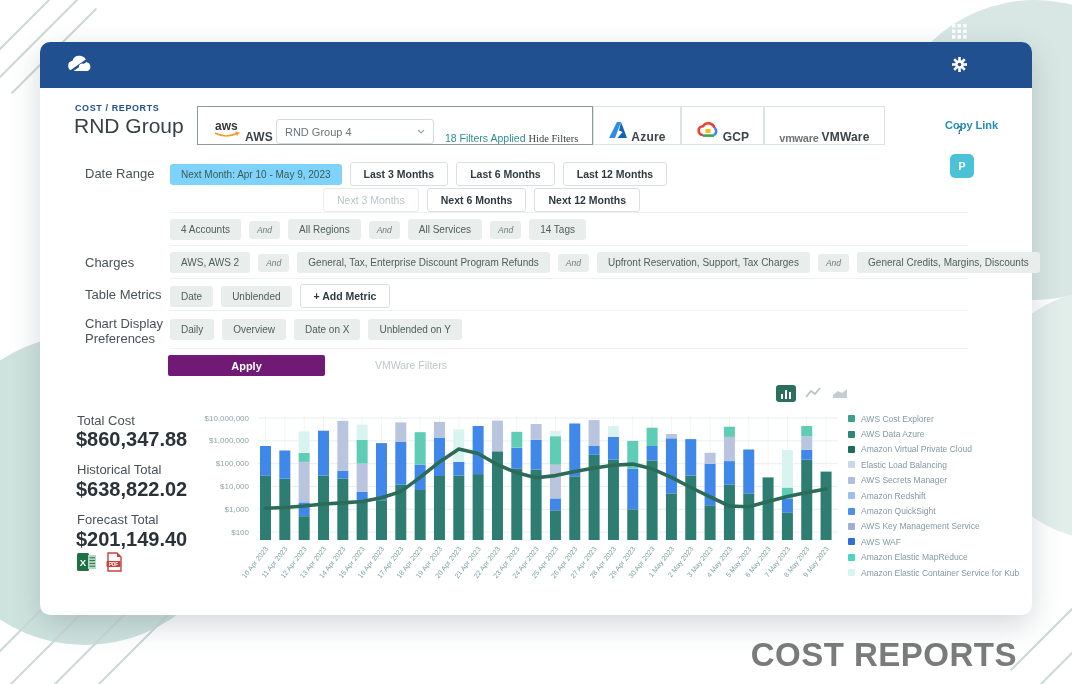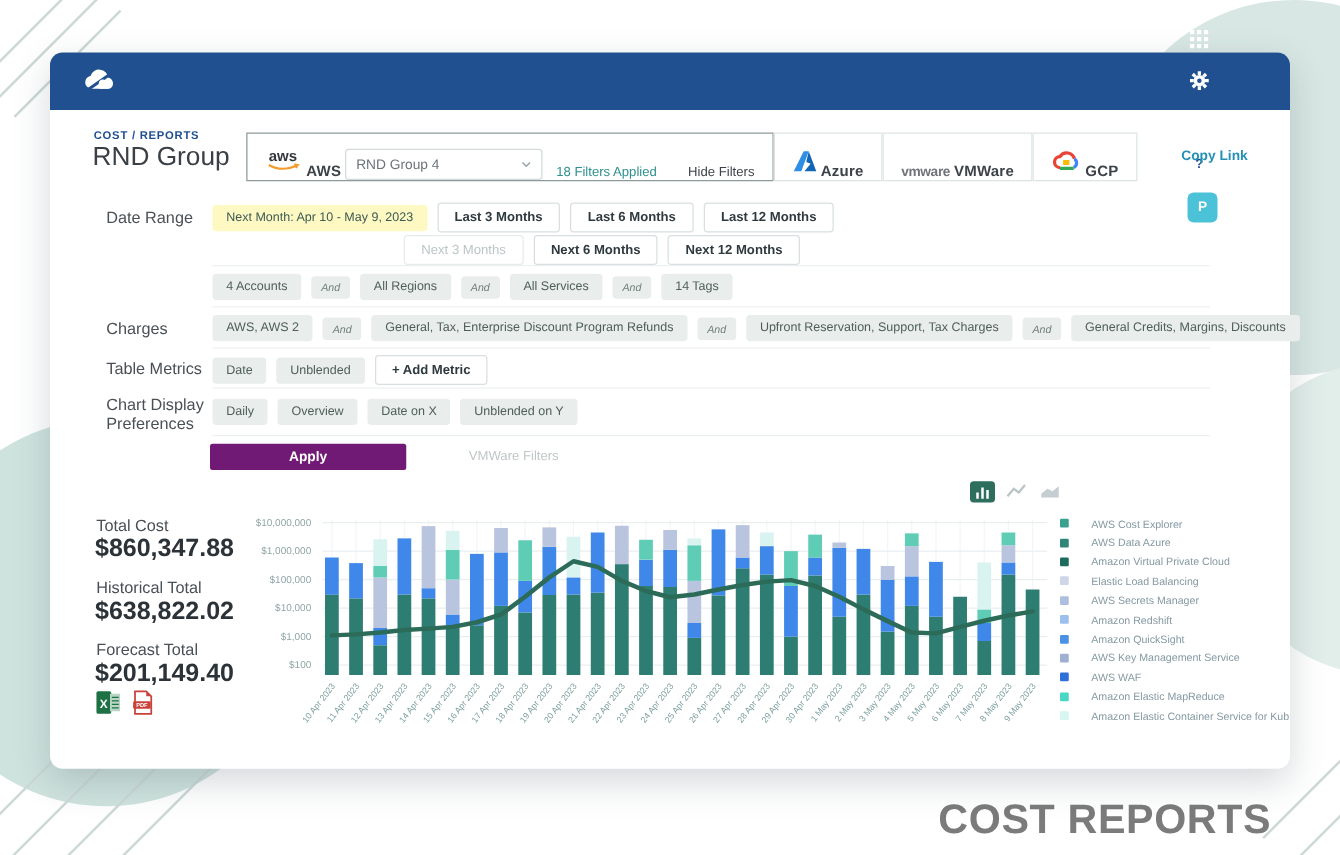--- a/index.html
+++ b/index.html
@@ -41,32 +41,32 @@
   .page-title { position:absolute; left:34px; top:72px; color:#3a4046; font-size:21px; }
   .providers { position:absolute; left:157px; top:64px; height:39px; display:flex; }
   .prov { border:1px solid #dde3e3; background:#fff; display:flex; align-items:flex-end; gap:3px;
     padding:0 14px; }
   .prov.sel { border:1px solid #8d9a9a; }
   .prov-label { font-size:12px; color:#3c4348; font-weight:bold; letter-spacing:.2px; }
   .group-select { width:158px; height:25px; border:1px solid #d4dadc; border-radius:3px;
     display:flex; align-items:center; justify-content:space-between; padding:0 8px;
     color:#6b7478; font-size:11px; }
   .filters-applied { color:#2e8f8f; font-size:10.5px; margin-left:8px; cursor:pointer; }
-  .hide-filters { color:#3c4348; font-size:10.5px; margin-left:22px; cursor:pointer; }
+  .hide-filters { color:#3c4348; font-size:10.5px; margin-left:0; cursor:pointer;font-family:Liberation Serif, serif; }
   .vmware-logo { font-size:11px; font-weight:bold; color:#717478; letter-spacing:-.3px; }
   .copy-link { position:absolute; left:905px; top:77px; color:#2490b5; font-size:11px;
     font-weight:bold; cursor:pointer; }
 
   
   .flabel { position:absolute; left:45px; color:#4a5055; font-size:13px; }
   .chiprow { position:absolute; display:flex; gap:8px; align-items:center; }
   .chip { background:#e9edeb; color:#4e5e5a; font-size:10px; padding:5px 11px; border-radius:3px;
     white-space:nowrap; }
   .chip.and { font-size:8.5px; color:#6e7d79; padding:4px 8px;font-style:italic; }
-  .chip.selgreen { background:#fef9c3; color:#3d5a52; }
+  .chip.selgreen { background:#7dd3fc; color:#3d5a52; }
   .obtn { background:#fff; border:1px solid #d9dfe1; border-radius:3px; color:#2f3a3f;
     font-size:10.5px; font-weight:bold; padding:5px 13px; cursor:pointer; white-space:nowrap; }
   .obtn.disabled { color:#bcc5c7; border-color:#e6ebec; font-weight:normal; }
   .divider { position:absolute; left:130px; width:798px; height:1px; background:#eef1f2; }
   .apply-btn { position:absolute; left:128px; top:313px; width:157px; height:21px;
     background:#701a75; border:none; border-radius:2px; color:#fff; font-size:11px;
     font-weight:bold; cursor:pointer; }
   .clear-link { position:absolute; left:335px; top:317px; color:#c0c6c8; font-size:10.5px; cursor:pointer; }
 
   
@@ -75,21 +75,21 @@
   .file-icons { position:absolute; left:37px; top:510px; display:flex; gap:9px; }
 
   
   .chart-type-btns { position:absolute; left:736px; top:343px; display:flex; gap:7px; align-items:center; }
   .ctb { width:20px; height:17px; border-radius:3px; display:flex; align-items:flex-end;
     justify-content:center; gap:1.5px; padding-bottom:3px; cursor:pointer; }
   .ctb.sel { background:#2d6e5d; }
   .ctb.sel i { display:block; width:2.5px; background:#fff; }
   #costChart { position:absolute; left:155px; top:366px; }
   .legend { position:absolute; left:808px; top:369px; }
-  .lg { display:flex; align-items:center; gap:18px; height:15.4px; cursor:pointer; }
+  .lg { display:flex; align-items:center; gap:6px; height:15.4px; cursor:pointer; }
   .lg .sq { width:7px; height:7px; border-radius:1px; flex:none; }
   .lg span.t { font-size:8.5px; color:#8599a2; white-space:nowrap; }
 
   .watermark { position:absolute; right:55px; bottom:10px; color:#7b7b7b; font-size:33px;
     font-weight:bold; letter-spacing:.5px; z-index:1; }
 </style>
 </head>
 <body>
 
 <div class="page">
@@ -204,33 +204,33 @@
       <div class="prov">
         <span>
           <svg width="20" height="20" viewBox="0 0 20 20">
               <path d="M9 2 L13 2 L7 18 L1 18 Z" fill="#2e8de5"></path>
               <path d="M13 2 L19 18 L9.5 18 L14.5 12 L11 10.5 Z" fill="#1265b5"></path>
             </svg>
         </span>
         <span class="prov-label">Azure</span>
       </div>
       <div class="prov">
-        <span class="vmware-logo">vmware</span>
-        <span class="prov-label">VMWare</span>
-      </div>
-      <div class="prov">
         <span>
           <svg width="24" height="19" viewBox="0 0 24 19">
             <path d="M7 14 a4.4 4.4 0 0 1 0-8.8 A6.4 6.4 0 0 1 18.5 7" fill="none" stroke="#ea4335" stroke-width="2.6"></path>
             <path d="M18.5 7 A4.1 4.1 0 0 1 18 14" fill="none" stroke="#4285f4" stroke-width="2.6"></path>
             <path d="M7 14.6 h11" stroke="#34a853" stroke-width="2.6"></path>
             <rect x="9.5" y="8" width="5" height="4" fill="#fbbc05"></rect>
           </svg>
         </span>
         <span class="prov-label">GCP</span>
+      </div>
+      <div class="prov">
+        <span class="vmware-logo">vmware</span>
+        <span class="prov-label">VMWare</span>
       </div>
     </div>
     <span class="copy-link">Copy Link</span>
 
     <div class="flabel" style="top:124px">Date Range</div>
     <div class="chiprow" style="left:130px;top:120px" id="dateRow1">
         <span class="chip selgreen">Next Month: Apr 10 - May 9, 2023</span>
         <span class="obtn">Last 3 Months</span>
         <span class="obtn">Last 6 Months</span>
         <span class="obtn">Last 12 Months</span>

